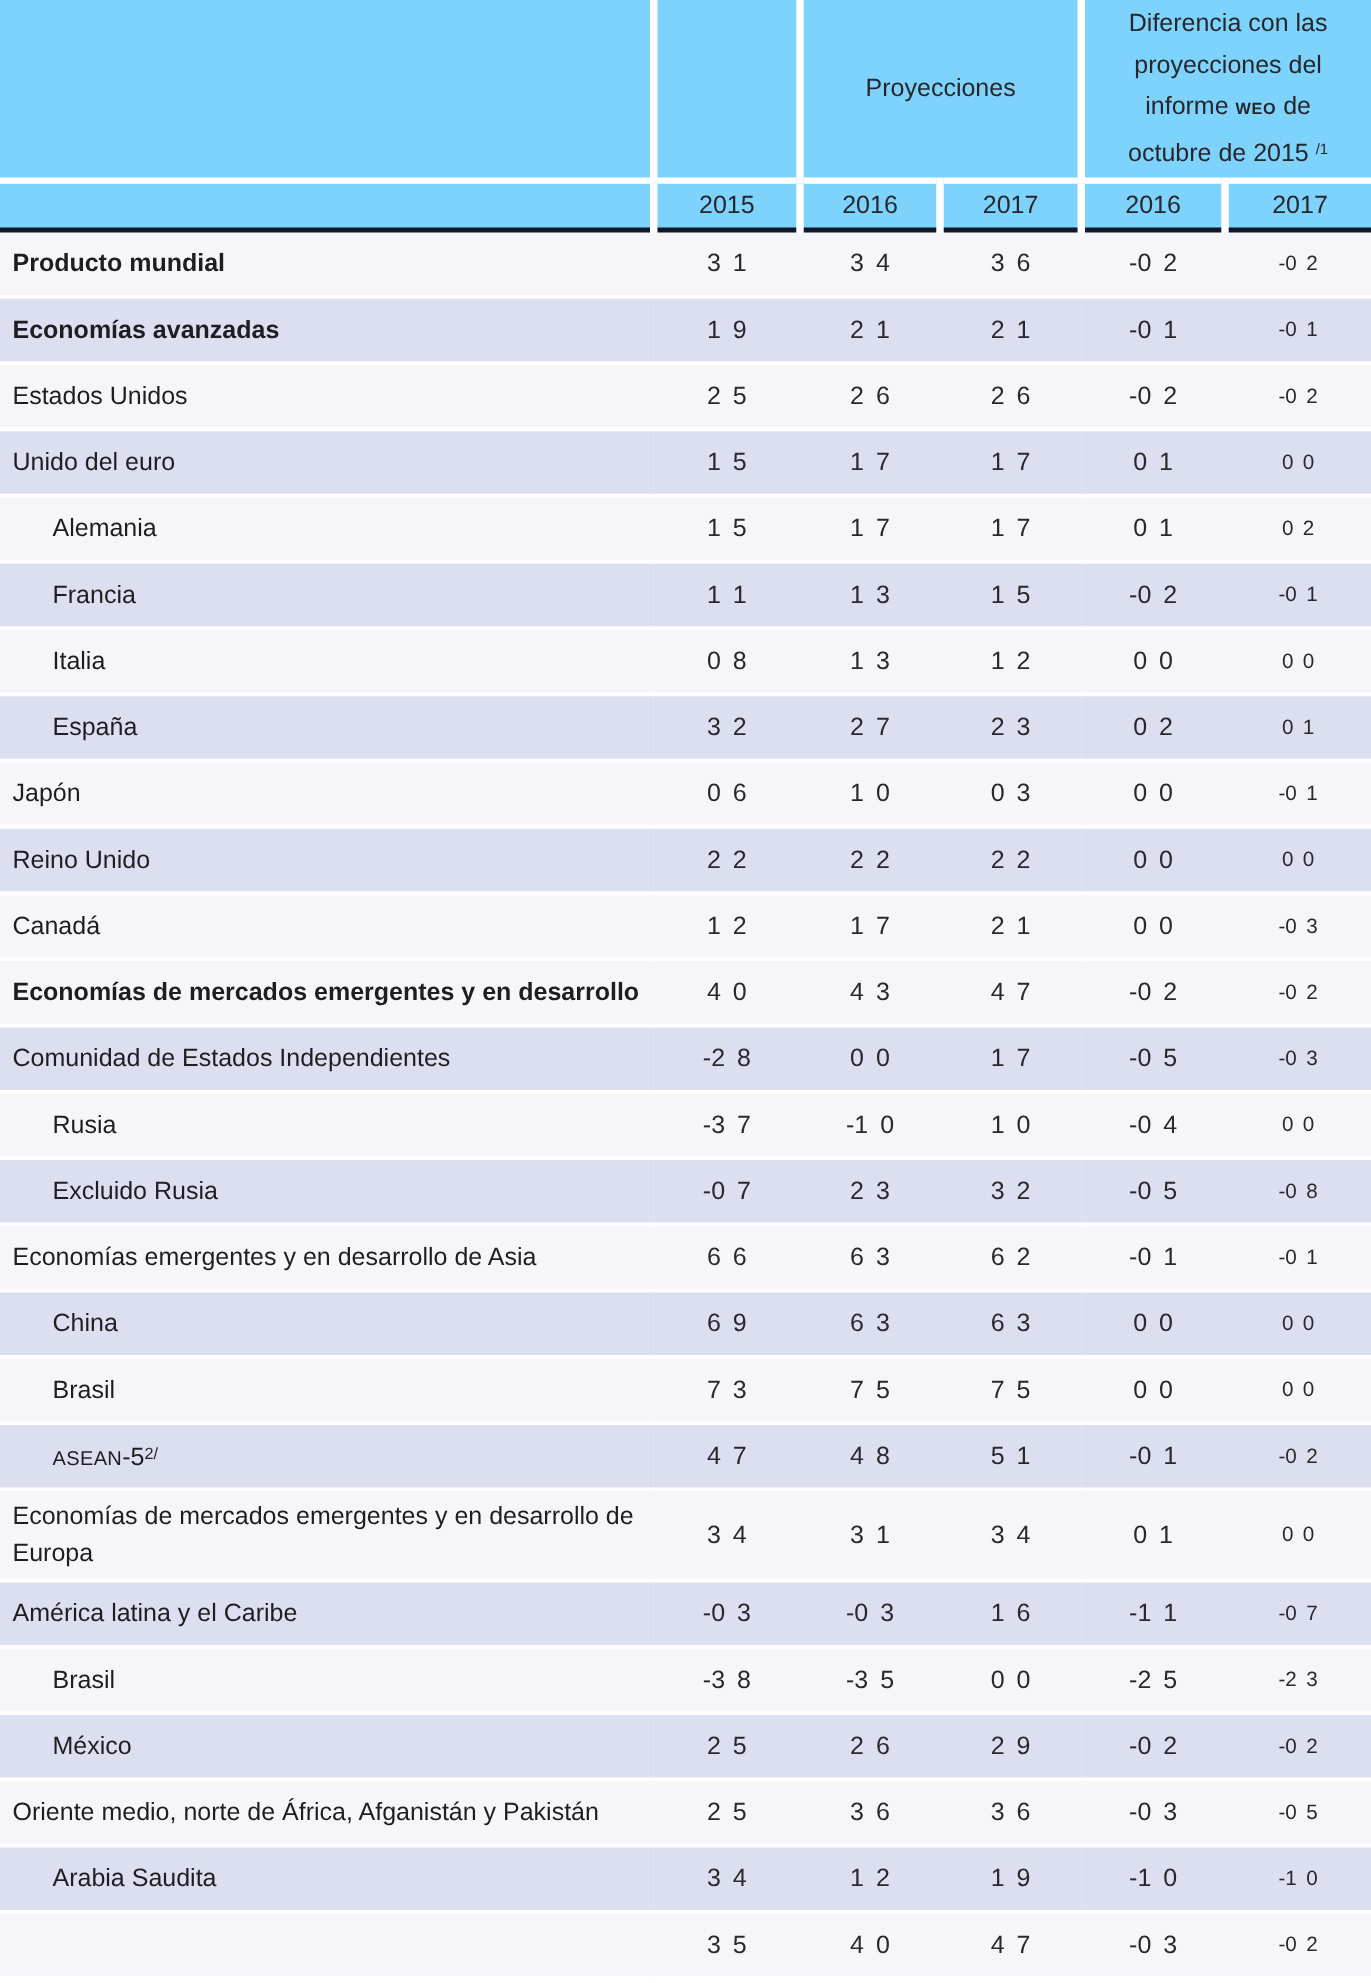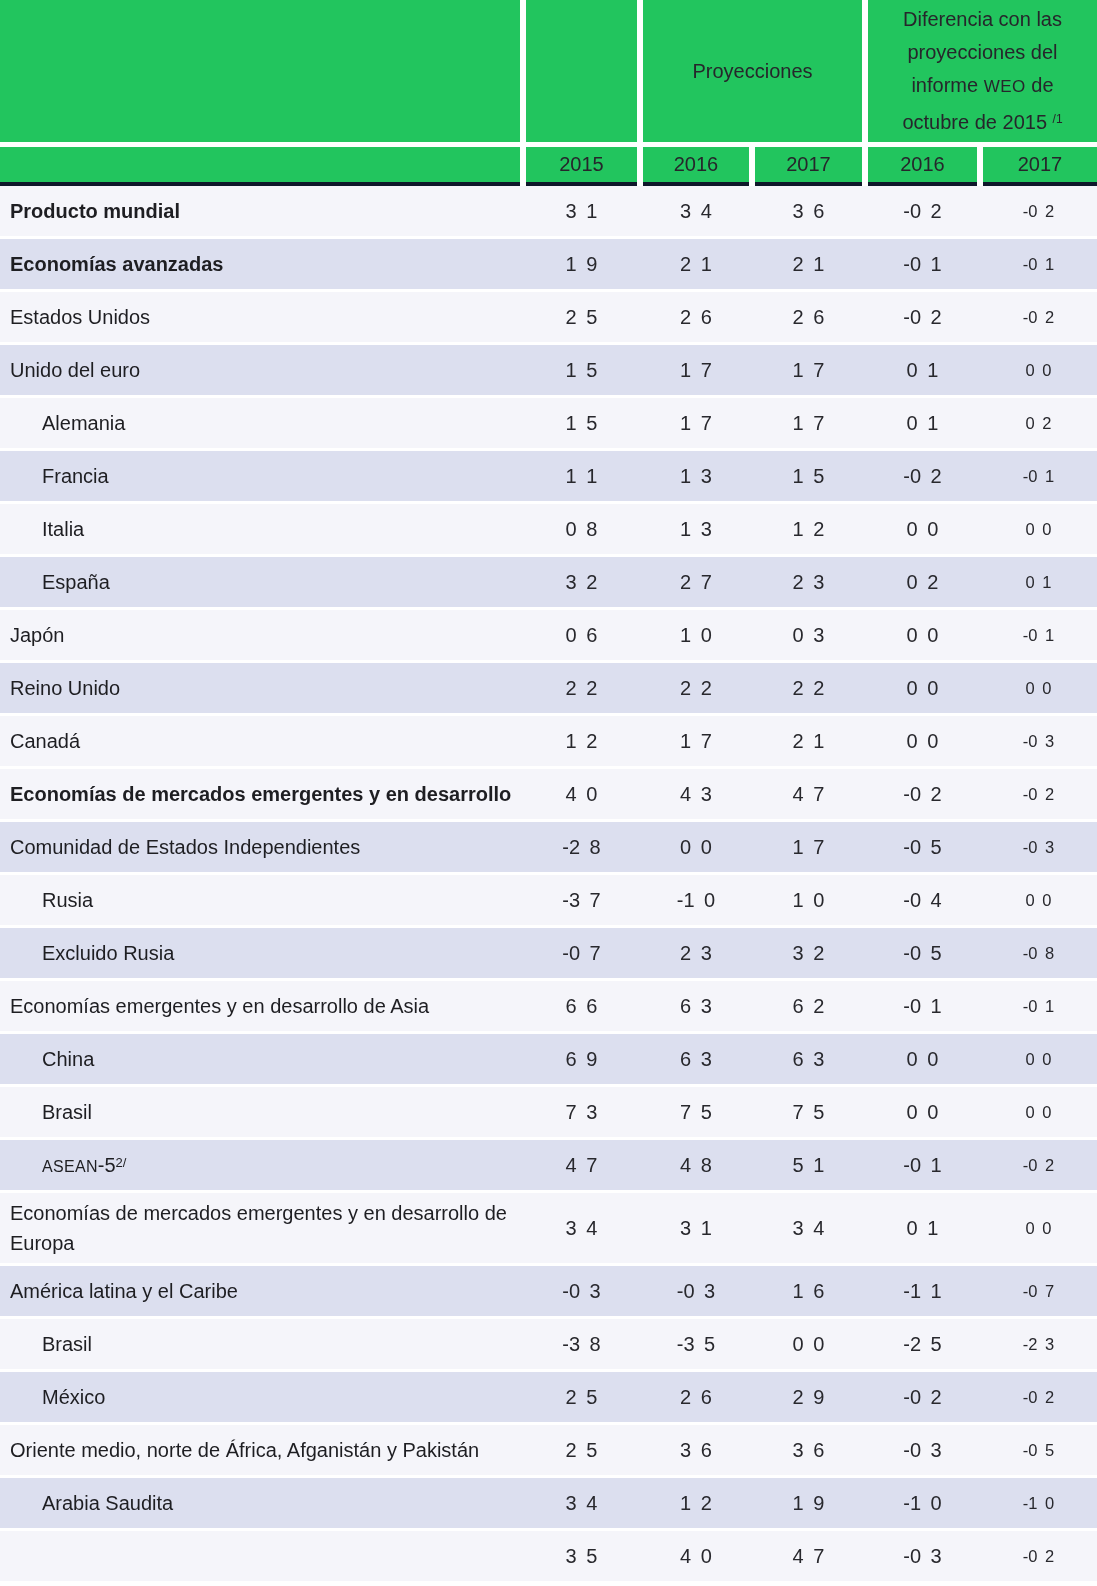--- a/index.html
+++ b/index.html
@@ -14,36 +14,36 @@
     overflow: hidden;
     background: #ffffff;
   }
   table.proj {
     width: 1097px;
     border-collapse: collapse;
     table-layout: fixed;
   }
   
   thead th {
-    background: #22c55e;
+    background: #7dd3fc;
     font-weight: normal;
     color: #26262b;
     vertical-align: middle;
     text-align: center;
     padding: 0;
   }
   tr.hrow1 th {
     height: 138px;
     border-bottom: 5px solid #ffffff;
     font-size: 20px;
     line-height: 33px;
   }
   tr.hrow1 th.sep, tr.hrow2 th.sep { border-left: 6px solid #ffffff; }
   th.diffcell { font-size: 19px; line-height: 33px; padding: 2px 4px; }
-  th.diffcell .weo { font-size: 17px; letter-spacing: 0.5px; }
+  th.diffcell .weo { font-size: 13px; letter-spacing: 0.5px; font-weight: bold; }
   th.diffcell sup { font-size: 12px; vertical-align: 6px; }
   tr.hrow2 th {
     height: 35px;
     border-bottom: 4px solid #0f172a;
     font-size: 20px;
   }
   
   tbody td {
     height: 40px;
     padding: 0;

